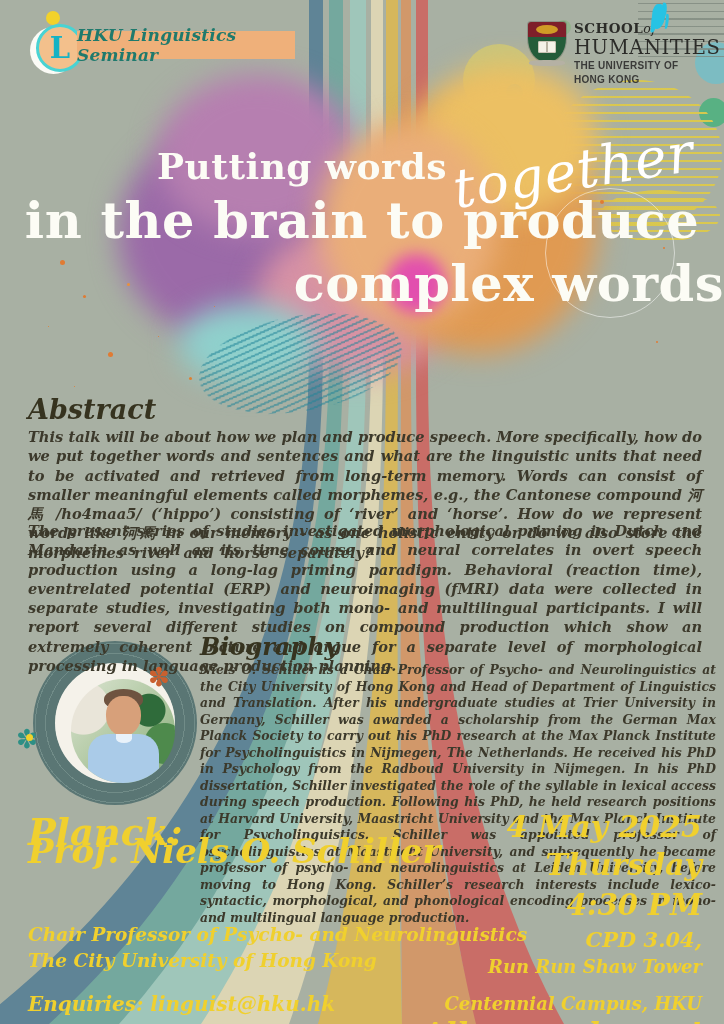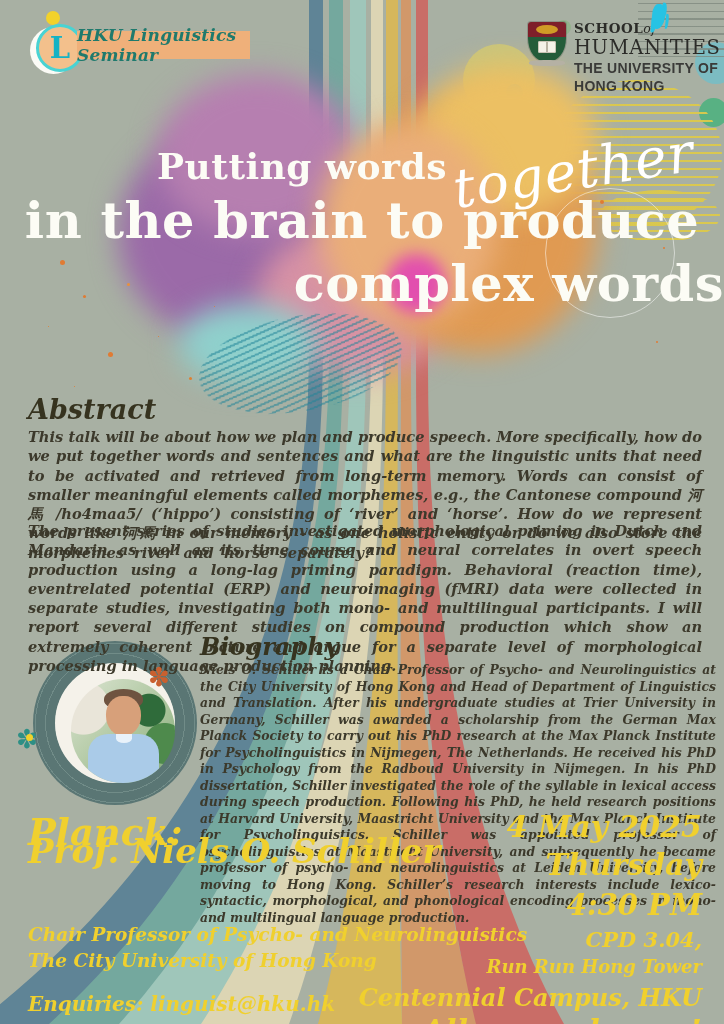--- a/index.html
+++ b/index.html
@@ -25,38 +25,38 @@
     background:repeating-linear-gradient(-14deg,rgba(32,132,152,.55) 0 2px,transparent 2px 6px);
     transform:rotate(-10deg);filter:blur(.5px);}
   .splat{position:absolute;border-radius:50%;z-index:2;}
 
   
   .logo-white{position:absolute;left:30px;top:27px;width:47px;height:47px;background:#fbfbf6;border-radius:50%;z-index:4;}
   .logo-circle{position:absolute;left:36px;top:24px;width:42px;height:42px;background:#f3c08c;
     border:3px solid #49d3d3;border-radius:50%;z-index:5;display:flex;align-items:center;justify-content:center;
     color:#14b2c4;font-size:29px;font-weight:bold;}
   .logo-dot{position:absolute;left:46px;top:11px;width:14px;height:14px;background:#f2d22b;border-radius:50%;z-index:5;}
-  .banner{position:absolute;left:77px;top:31px;width:173px;height:28px;background:#efb07a;z-index:5;
+  .banner{position:absolute;left:77px;top:31px;width:218px;height:28px;background:#efb07a;z-index:5;
     display:flex;align-items:center;justify-content:center;}
   .banner span{font-size:17px;font-weight:bold;font-style:italic;color:#1f7a6d;letter-spacing:.2px;}
 
   .crest{position:absolute;left:528px;top:22px;width:38px;height:40px;z-index:5;
     background:linear-gradient(to bottom,#7e1f2a 0 38%,#235c39 38%);
     border-radius:3px 3px 48% 48% / 3px 3px 58% 58%;box-shadow:0 0 0 1px rgba(60,60,50,.25);}
   .crest .lion{position:absolute;left:8px;top:3px;width:22px;height:9px;background:#d9a826;border-radius:50%;opacity:.9;}
   .crest .book{position:absolute;left:10px;top:19px;width:18px;height:12px;background:#f4f2e8;border-radius:2px;
     box-shadow:inset 0 0 0 1px #c8c4b4;}
   .crest .book:before{content:"";position:absolute;left:8px;top:1px;width:1.5px;height:10px;background:#b9b4a4;}
   .ribbon{position:absolute;left:529px;top:60px;width:36px;height:6px;background:#b5b1a4;border-radius:40%;z-index:5;}
 
   .school{position:absolute;left:574px;top:22px;z-index:5;color:#2b2b28;line-height:1;}
   .school .l1{font-size:13.5px;letter-spacing:.5px;font-weight:600;}
   .school .l1 i{font-size:12.5px;font-weight:normal;}
   .school .l2{font-size:19.5px;letter-spacing:.6px;margin-top:2px;font-weight:500;}
-  .school .l3{font-family:"Liberation Sans",sans-serif;font-size:14px;font-weight:bold;color:#3a3a38;margin-top:4px;letter-spacing:.3px;}
+  .school .l3{font-family:"Liberation Sans",sans-serif;font-size:10px;font-weight:bold;color:#3a3a38;margin-top:4px;letter-spacing:.3px;}
   .splash{position:absolute;left:652px;top:4px;width:13px;height:25px;background:#27c3e4;
     border-radius:45% 55% 60% 40%;transform:rotate(6deg);z-index:6;
     box-shadow:5px -6px 0 -4px #27c3e4,-4px 8px 0 -4px #27c3e4,9px 4px 0 -5px #27c3e4;}
 
   
   .title{position:absolute;top:146px;left:0;width:724px;text-align:center;z-index:6;
     color:#fcfcf5;font-weight:bold;line-height:1.12;letter-spacing:.5px;}
   .t1{font-size:36px;padding-right:120px;}
   .t2{font-size:51px;margin-top:6px;}
   .t3{font-size:51px;margin-top:6px;text-align:right;}
@@ -94,21 +94,21 @@
   .speaker-label{left:28px;top:810px;font-size:37px;}
   .speaker-name{left:28px;top:831px;font-size:34px;}
   .speaker-titles{left:28px;top:922px;font-size:18.5px;line-height:1.38;font-style:italic;}
   .enquiries{left:28px;top:992px;font-size:20px;}
   .event{right:22px;top:812px;text-align:right;line-height:1;}
   .ev-date{font-size:30px;}
   .ev-day{font-size:30px;margin-top:8px;}
   .ev-time{font-size:29px;margin-top:11px;}
   .ev-room{font-size:21px;margin-top:9px;}
   .ev-v1{font-size:18px;margin-top:8px;}
-  .ev-v2{font-size:24px;margin-top:10px;font-style:italic;}
+  .ev-v2{font-size:18px;margin-top:19px;font-style:italic;}
   .ev-welcome{font-size:29.5px;margin-top:6px;letter-spacing:.3px;}
 </style>
 </head>
 <body>
 
 <div class="poster">
 
   <div class="tstripe" style="left: 309px; width: 14px; background: rgb(95, 132, 150);"></div>
   <div class="tstripe" style="left: 329px; width: 14px; background: rgb(116, 168, 158);"></div>
   <div class="tstripe" style="left: 350px; width: 16px; background: rgb(159, 198, 186);"></div>
@@ -216,18 +216,18 @@
     <div>Chair Professor of Psycho- and Neurolinguistics</div>
     <div>The City University of Hong Kong</div>
   </div>
   <div class="yellow enquiries">Enquiries: linguist@hku.hk</div>
 
   <div class="yellow event">
     <div class="ev-date">4 May 2025</div>
     <div class="ev-day">Thursday</div>
     <div class="ev-time">4:30 PM</div>
     <div class="ev-room">CPD 3.04,</div>
-    <div class="ev-v1">Run Run Hong Tower</div>
+    <div class="ev-v1">Run Run Shaw Tower</div>
     <div class="ev-v2">Centennial Campus, HKU</div>
     <div class="ev-welcome">All are welcome!</div>
   </div>
 
 </div>
 
 </body></html>

